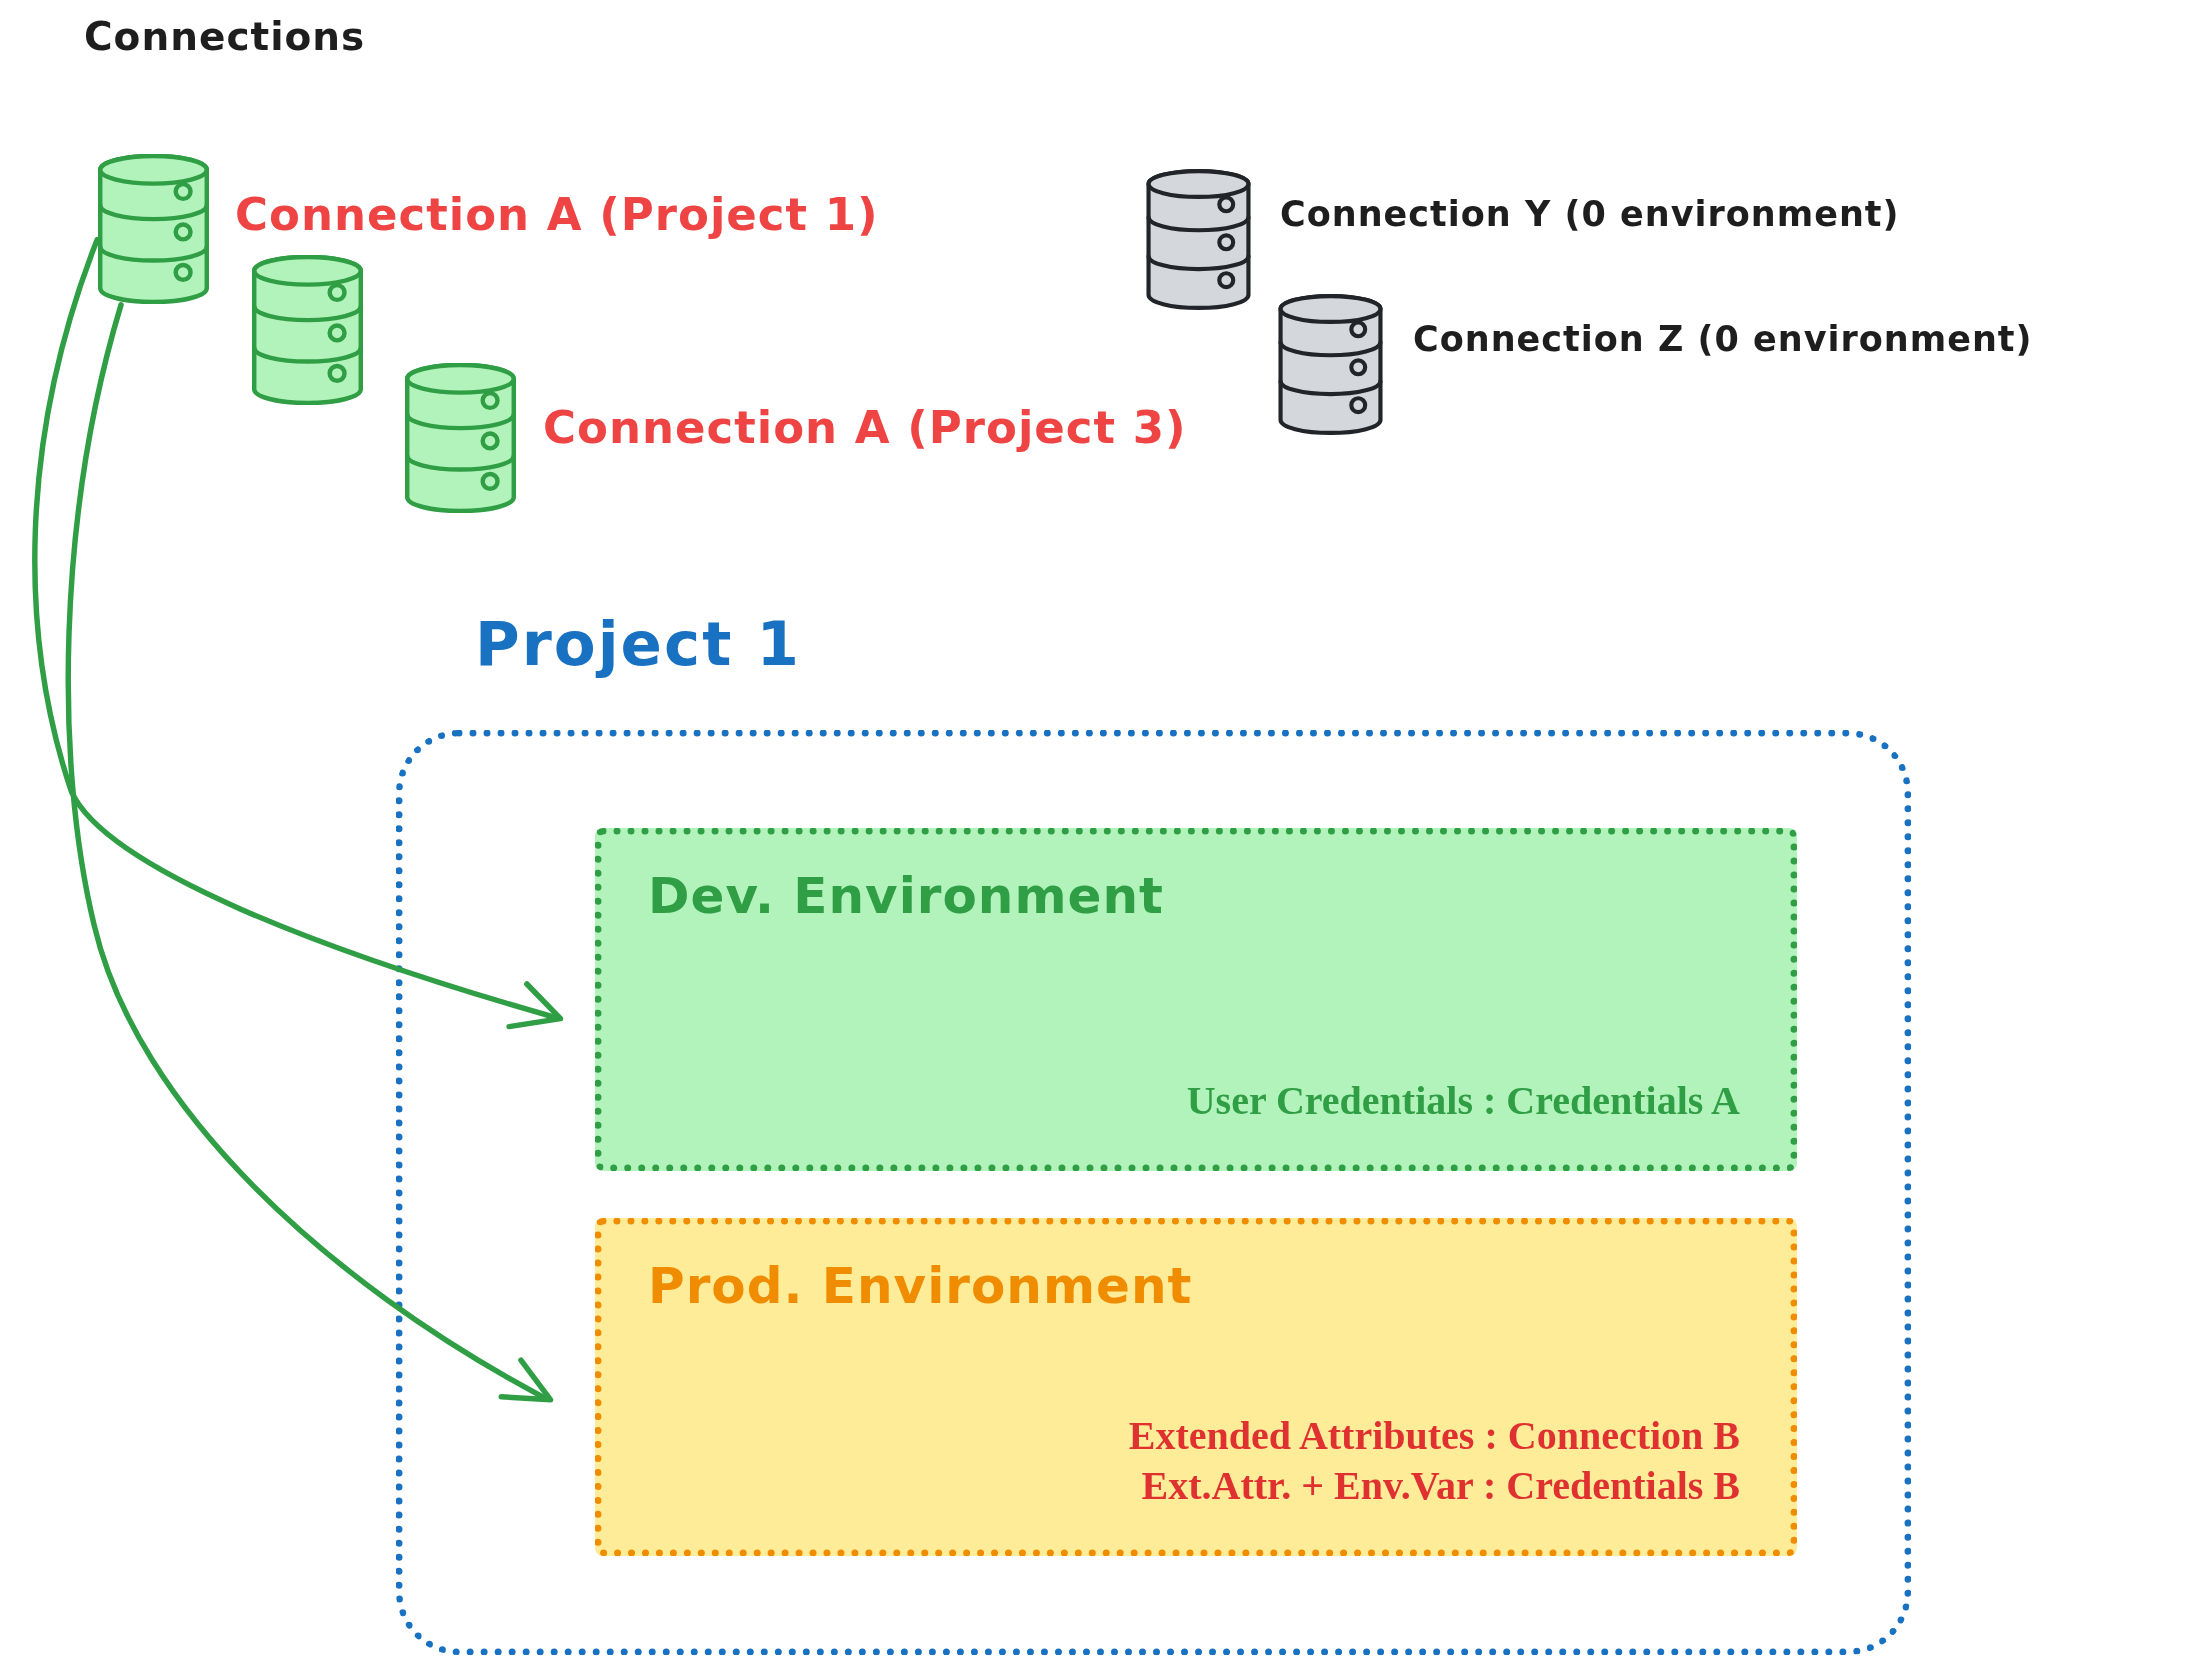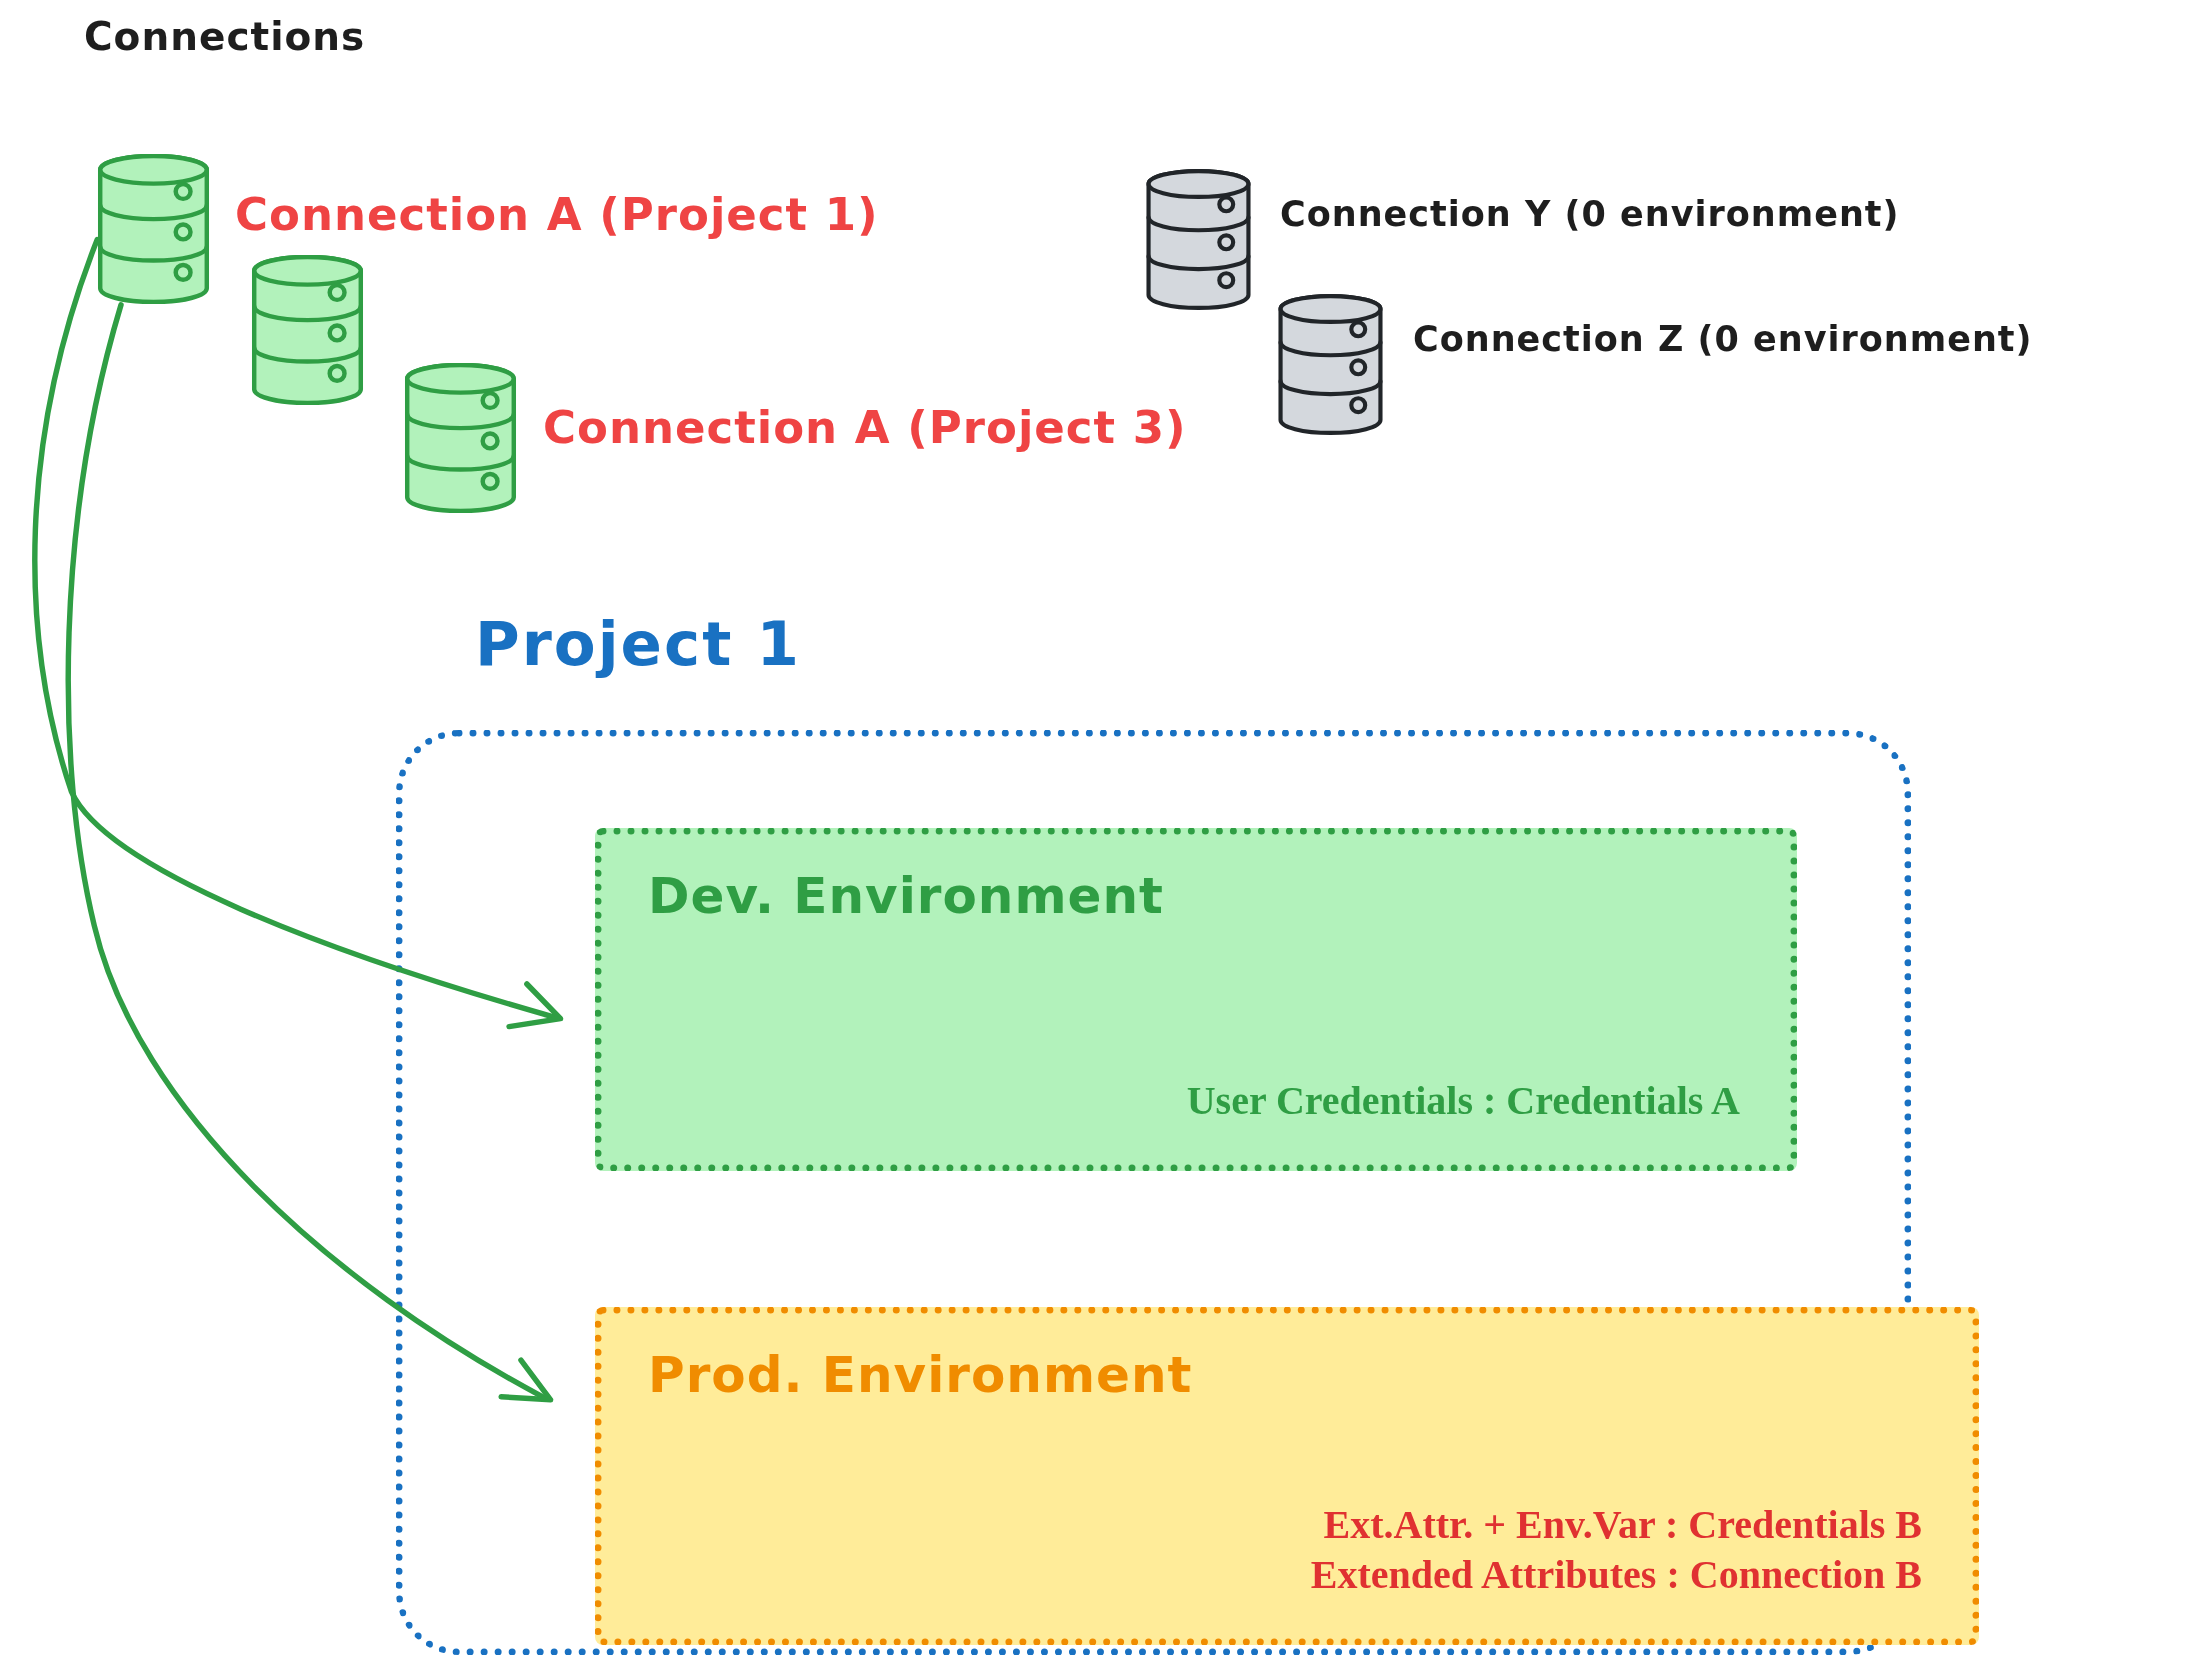--- a/index.html
+++ b/index.html
@@ -48,22 +48,22 @@
     box-sizing: border-box;
     border-radius: 8px;
   }
   .env-box.dev {
     left: 595px; top: 828px;
     width: 1202px; height: 343px;
     background: #b2f2bb;
     border: 7px dotted #2f9e44;
   }
   .env-box.prod {
-    left: 595px; top: 1307px;
-    width: 1384px; height: 338px;
+    left: 595px; top: 1218px;
+    width: 1202px; height: 338px;
     background: #ffec99;
     border: 7px dotted #f08c00;
   }
   .env-title {
     position: absolute;
     left: 46px; top: 32px;
     font-size: 50px; font-weight: bold;
     letter-spacing: 1px;
     white-space: nowrap;
   }
@@ -142,22 +142,22 @@
   <div class="abs project-box"></div>
 
   <div class="abs env-box dev">
     <div class="env-title">Dev. Environment</div>
     <div class="mono-lines">User Credentials : Credentials A</div>
   </div>
 
   <div class="abs env-box prod">
     <div class="env-title">Prod. Environment</div>
     <div class="mono-lines">
+      <div>Extended Attributes : Connection B</div>
       <div>Ext.Attr. + Env.Var : Credentials B</div>
-      <div>Extended Attributes : Connection B</div>
     </div>
   </div>
 
   <svg class="abs arrows-layer" viewBox="0 0 2234 1691">
     <g fill="none" stroke="#2f9e44" stroke-width="5.5" stroke-linecap="round" stroke-linejoin="round">
       <path d="M 98 242 C 20 440, 18 640, 72 800 C 108 878, 330 962, 558 1027"></path>
       <path d="M 514 1037 L 566 1029 L 532 994"></path>
       <path d="M 122 308 C 58 520, 55 770, 95 935 C 138 1118, 330 1295, 548 1411"></path>
       <path d="M 506 1411 L 556 1414 L 526 1374"></path>
     </g>

